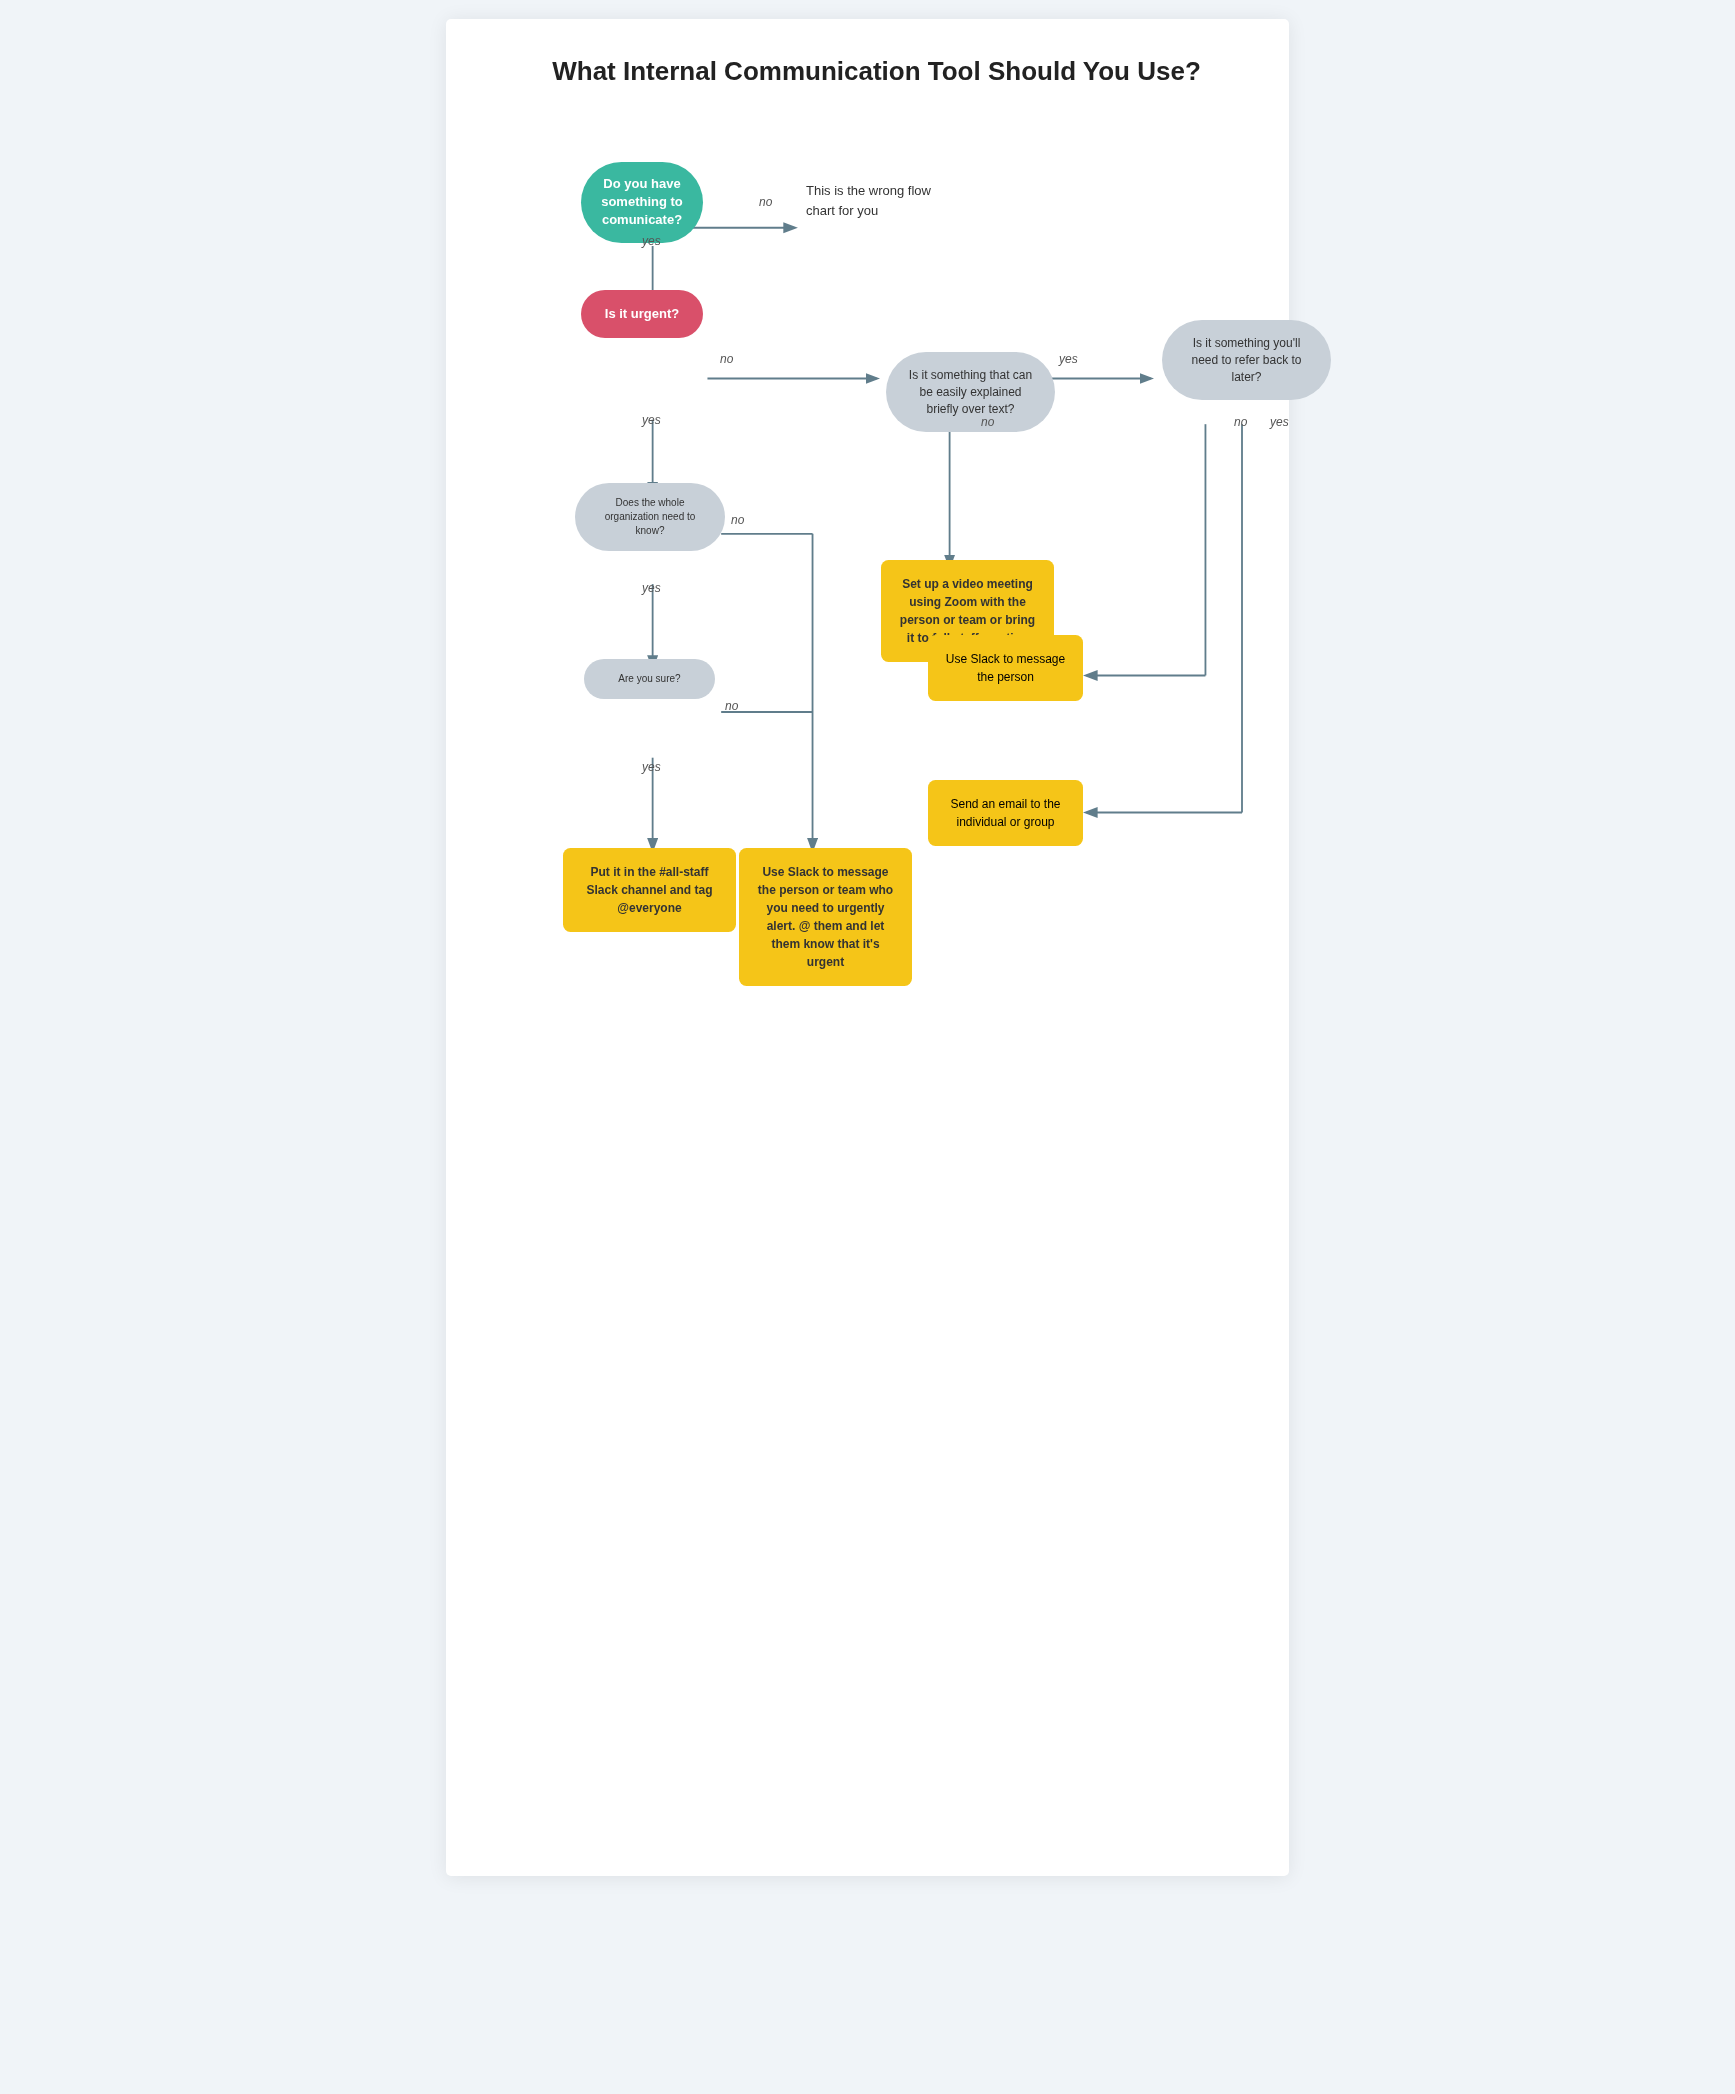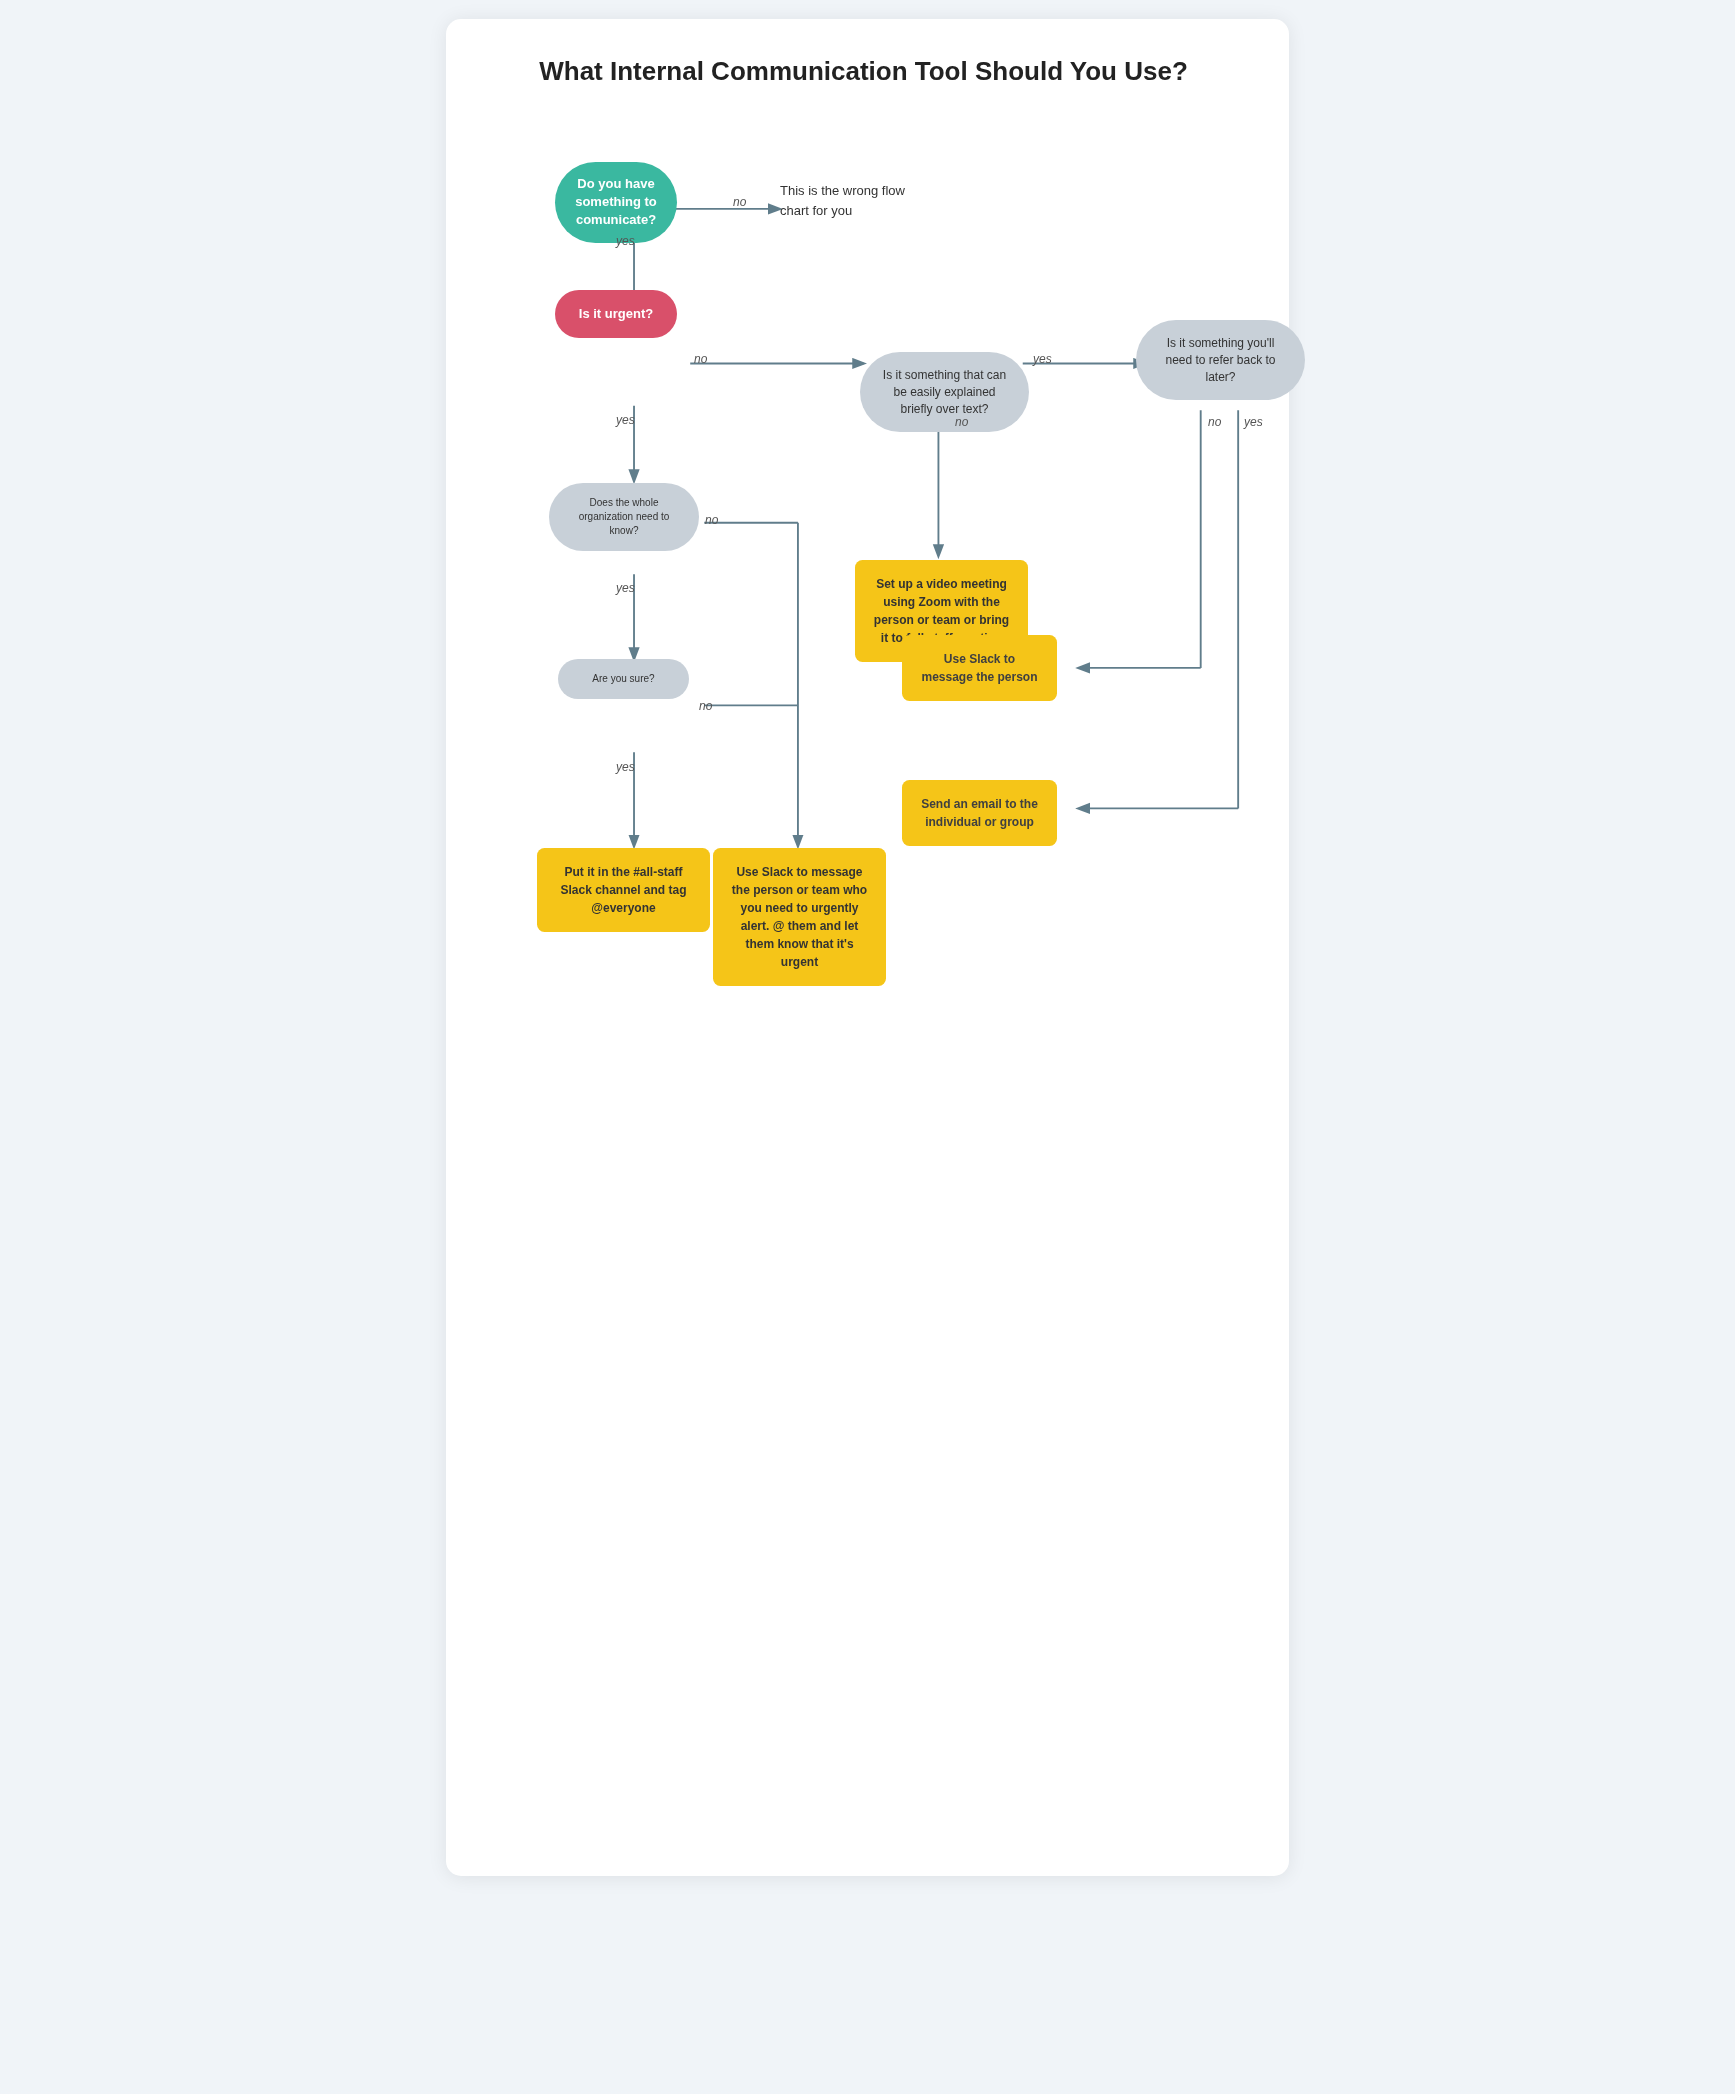--- a/index.html
+++ b/index.html
@@ -7,22 +7,22 @@
       background: #f0f4f8;
       font-family: 'Segoe UI', Arial, sans-serif;
       display: flex;
       justify-content: center;
       align-items: flex-start;
       min-height: 100vh;
       padding: 19px;
     }
     .page-container {
       background: #ffffff;
-      border-radius: 15px;
-      padding: 37px 47px 56px 39px;
+      border-radius: 5px;
+      padding: 37px 47px 56px 65px;
       width: 843px;
       box-shadow: 0 1.9px 19px rgba(0,0,0,0.08);
     }
     .page-title {
       text-align: center;
       font-size: 26px;
       font-weight: 700;
       color: #222;
       margin-bottom: 47px;
       font-family: 'Segoe UI', Arial, sans-serif;
@@ -74,26 +74,26 @@
       border-radius: 47px;
       padding: 15px 22.5px;
       text-align: center;
       font-size: 12px;
       font-weight: 500;
       width: 169px;
       line-height: 1.4;
     }
     .node-yellow {
       background: #f5c518;
-      color: #404040;
+      color: #000000;
       border-radius: 7.5px;
       padding: 15px 17px;
       text-align: center;
       font-size: 12px;
-      font-weight: 700;
+      font-weight: 400;
       width: 155px;
       line-height: 1.5;
     }
     .node-yellow-wide {
       background: #f5c518;
       color: #333;
       border-radius: 7.5px;
       padding: 15px 17px;
       text-align: center;
       font-size: 12px;

